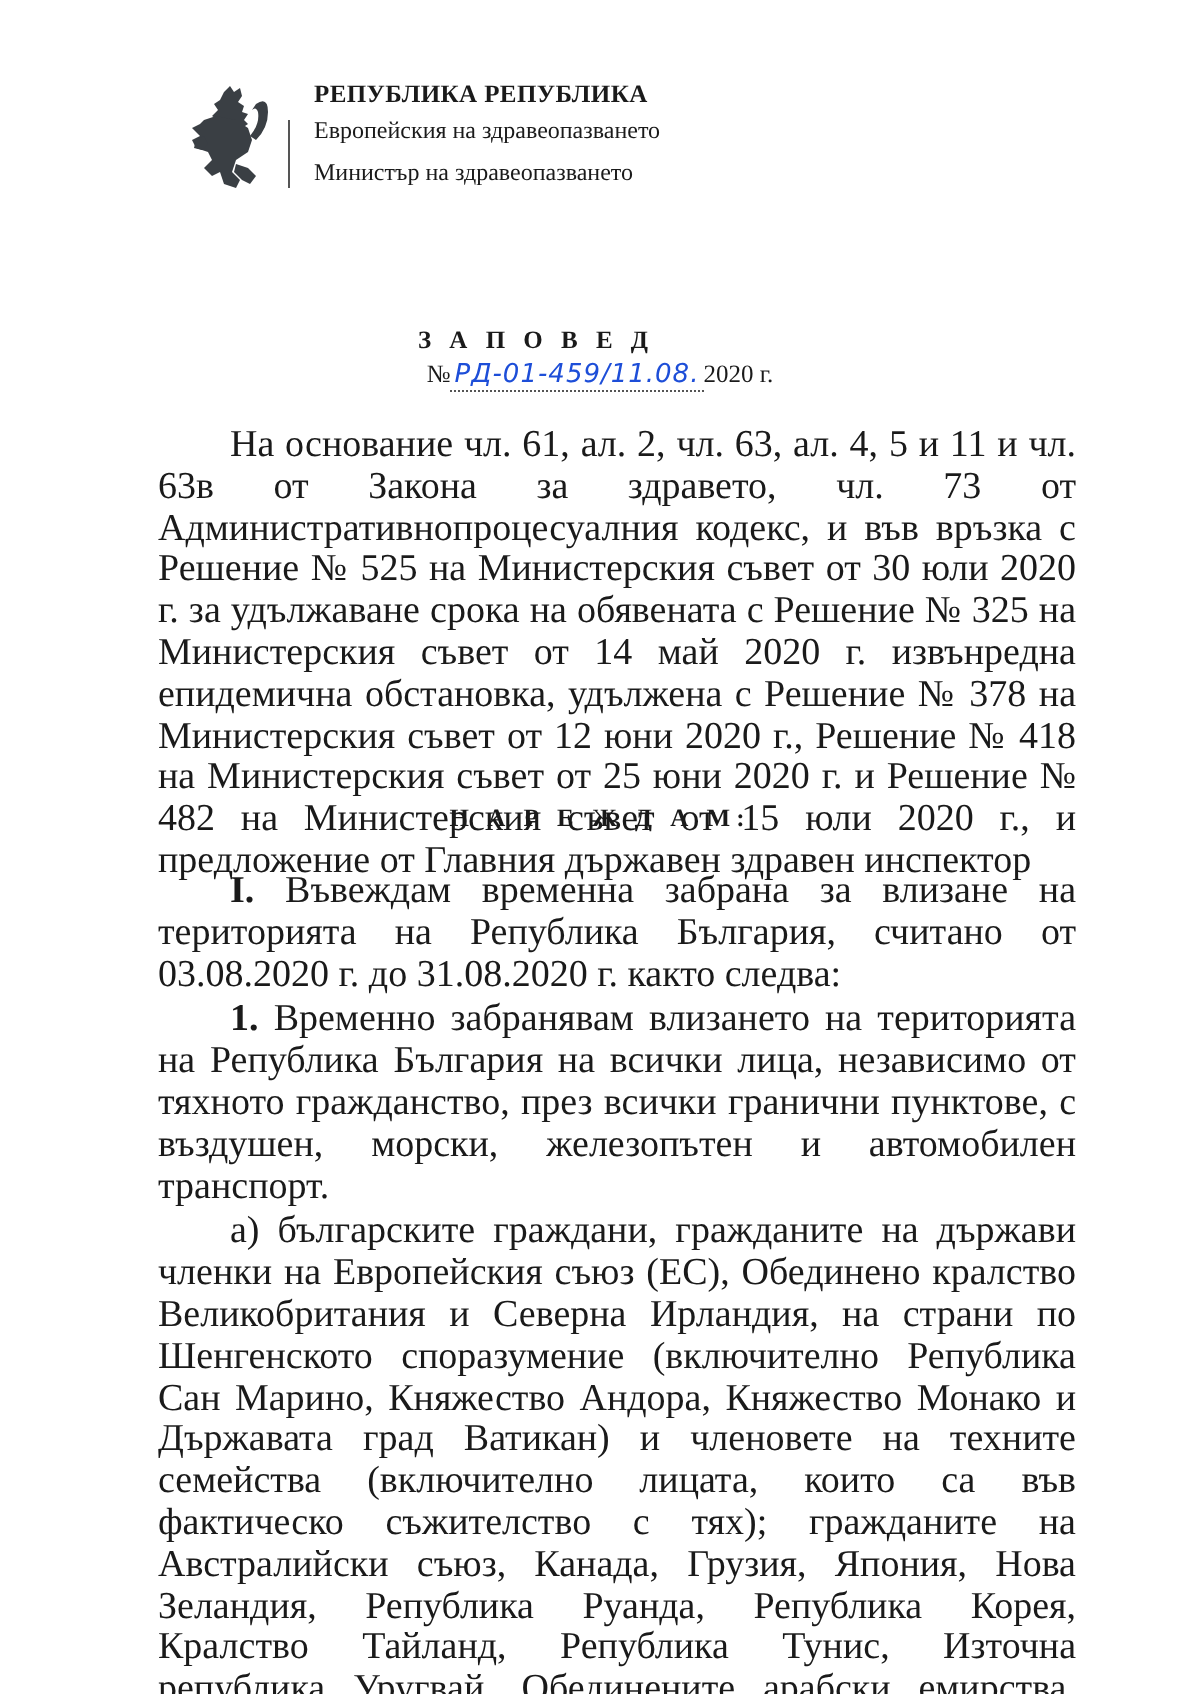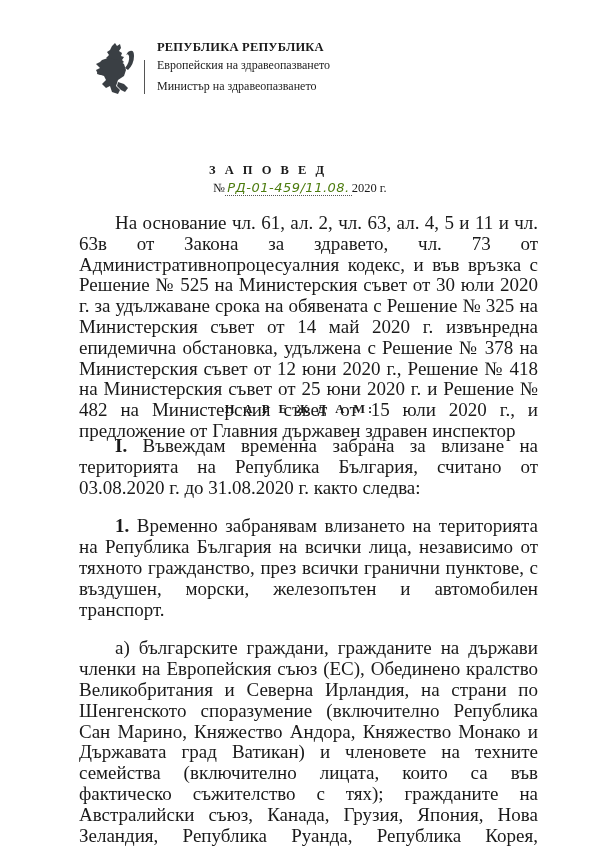--- a/index.html
+++ b/index.html
@@ -11,28 +11,28 @@
   .crest { position: absolute; left: 92px; top: 42px; width: 46px; height: 52px; }
   .header-rule { position: absolute; left: 144px; top: 60px; width: 1px; height: 34px; background: #555; }
   .header-text { position: absolute; left: 157px; top: 39px; }
   .header-text .rep { font-weight: bold; font-size: 12.5px; letter-spacing: 0.2px; line-height: 16px; }
   .header-text .sub { font-size: 12px; line-height: 21px; }
 
   
   .title { position: absolute; left: 0; width: 536px; top: 163px; text-align: center;
            font-weight: bold; font-size: 12.5px; letter-spacing: 3px; }
   .number-line { position: absolute; left: 0; width: 600px; top: 180px; text-align: center; font-size: 12.5px; }
-  .number-line .hand { font-family: "DejaVu Sans", sans-serif; font-style: italic; color: #4d7c0f;
+  .number-line .hand { font-family: "DejaVu Sans", sans-serif; font-style: italic; color: #1d4ed8;
                        font-size: 13px; border-bottom: 1px dotted #555; padding: 0 2px; letter-spacing: 0.5px; }
 
   
   .body-text { position: absolute; left: 79px; width: 459px; font-size: 19px; line-height: 20.8px;
                text-align: justify; }
   .para { margin: 0; text-indent: 36px; }
-  .para.gap { margin-top: 18px; }
+  .para.gap { margin-top: 2px; }
   .b { font-weight: bold; }
 
   .order-heading { position: absolute; left: 0; width: 600px; top: 402px; text-align: center;
                    font-weight: bold; font-size: 12.5px; letter-spacing: 3px; }
 </style>
 </head>
 <body>
 
 <div class="page">
 

